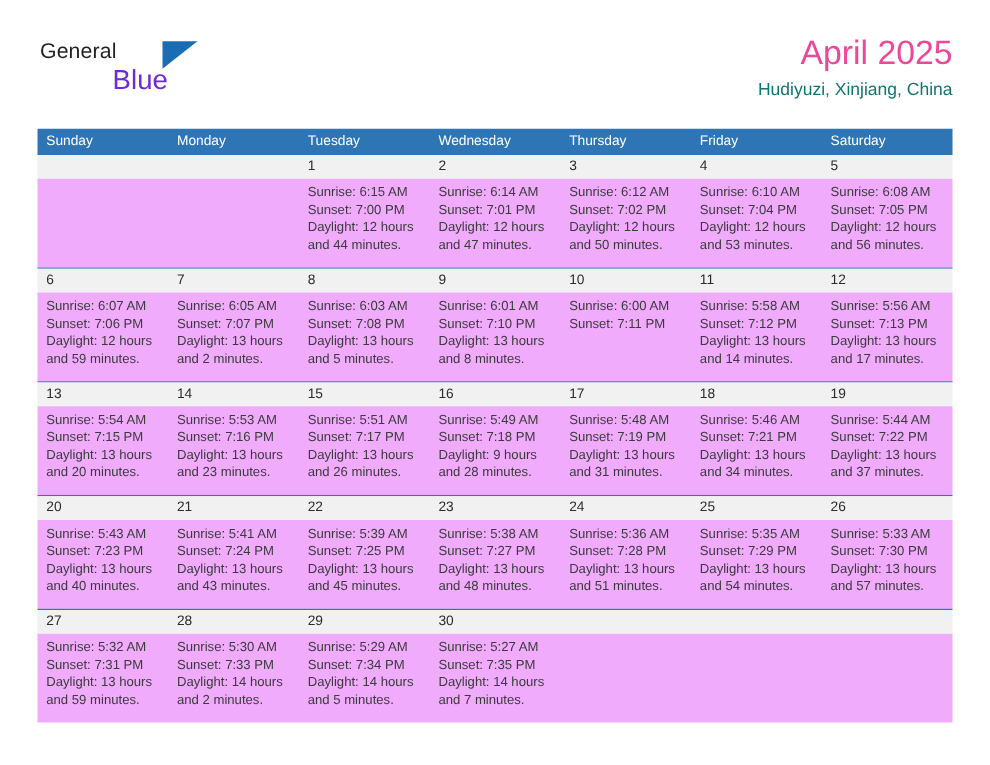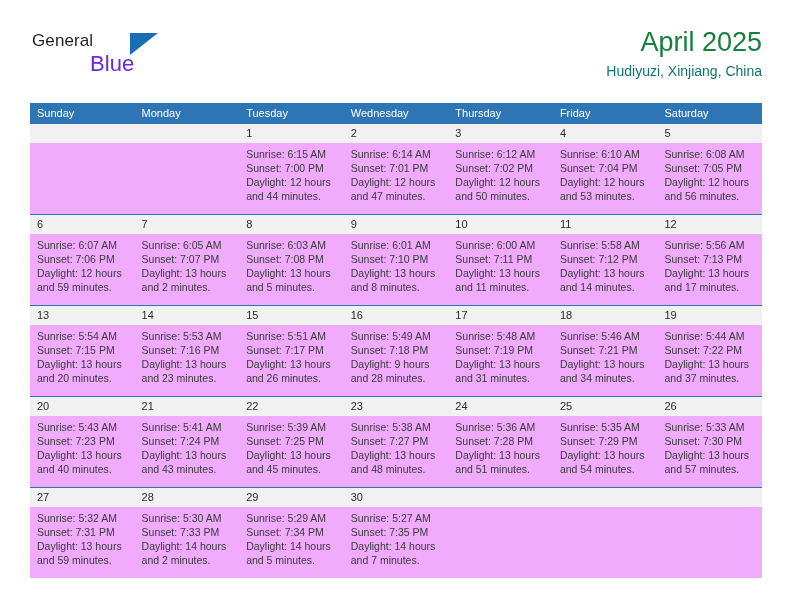--- a/index.html
+++ b/index.html
@@ -63,21 +63,21 @@
     border-bottom: 22px solid transparent;
   }
   .title-block {
     position: absolute;
     right: 0;
     top: 0;
     text-align: right;
   }
   .cal-title {
     font-size: 27px;
-    color: #15803d;
+    color: #ec4899;
     line-height: 1.05;
     font-weight: normal;
     margin: 0;
   }
   .cal-subtitle {
     font-size: 14px;
     color: #0f766e;
     margin-top: 8px;
     line-height: 1.05;
   }
@@ -245,21 +245,20 @@
               <p class="wrapline">Daylight: 13 hours and 5 minutes.</p>
             </div>
             <div class="daycell">
               <p>Sunrise: 6:01 AM</p>
               <p>Sunset: 7:10 PM</p>
               <p class="wrapline">Daylight: 13 hours and 8 minutes.</p>
             </div>
             <div class="daycell">
               <p>Sunrise: 6:00 AM</p>
               <p>Sunset: 7:11 PM</p>
-              <p class="wrapline">Daylight: 13 hours and 11 minutes.</p>
             </div>
             <div class="daycell">
               <p>Sunrise: 5:58 AM</p>
               <p>Sunset: 7:12 PM</p>
               <p class="wrapline">Daylight: 13 hours and 14 minutes.</p>
             </div>
             <div class="daycell">
               <p>Sunrise: 5:56 AM</p>
               <p>Sunset: 7:13 PM</p>
               <p class="wrapline">Daylight: 13 hours and 17 minutes.</p>

